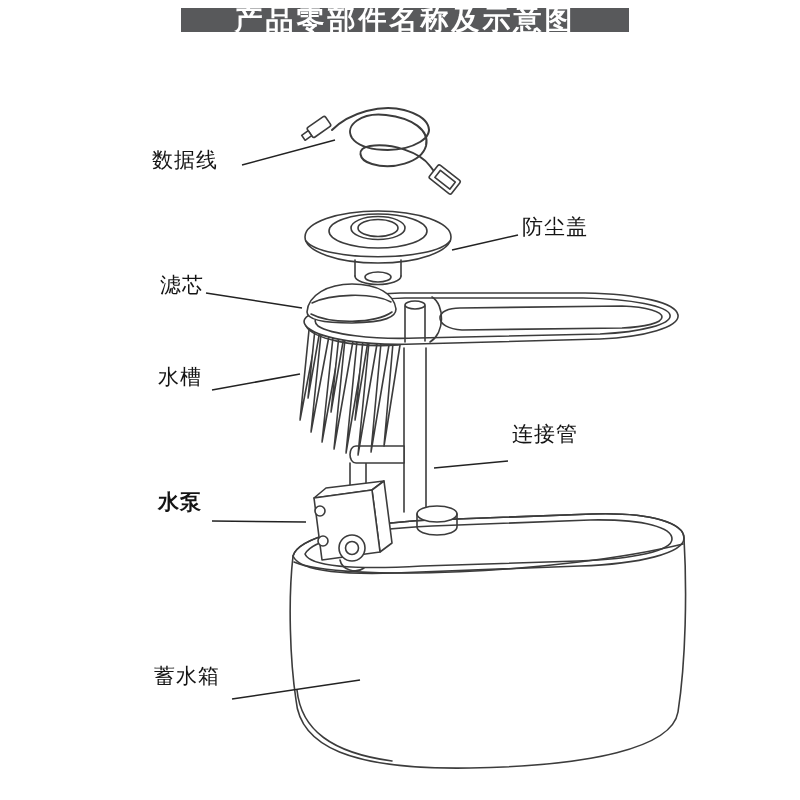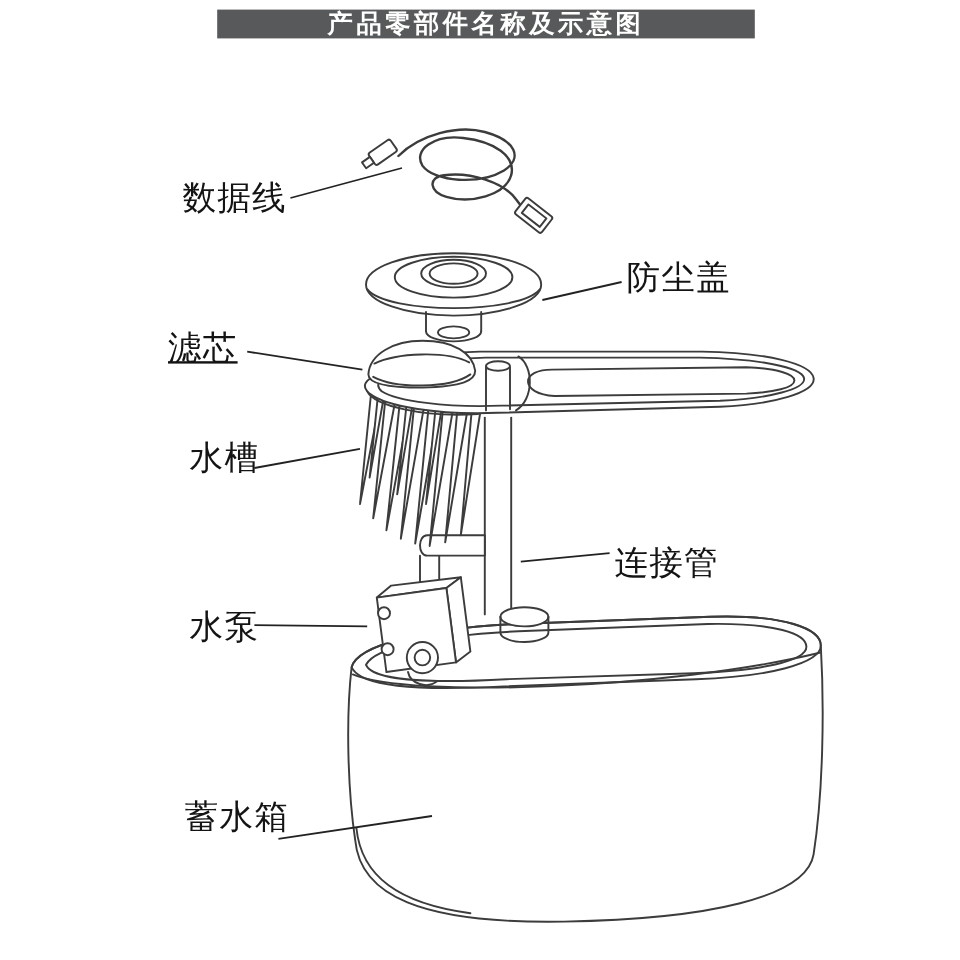--- a/index.html
+++ b/index.html
@@ -3,32 +3,32 @@
 <meta charset="utf-8">
 <style>
   html,body{margin:0;padding:0;}
   body{
     width:800px;height:800px;position:relative;background:#ffffff;
     font-family:"Liberation Sans","DejaVu Sans",sans-serif;overflow:hidden;
   }
   .title-bar{
     position:absolute;left:181px;top:8px;width:448px;height:24px;
     background:#58595b;color:#ffffff;display:flex;align-items:center;justify-content:center;
-    font-size:21px;font-weight:bold;letter-spacing:3px;
+    font-size:28px;font-weight:bold;letter-spacing:3px;
   }
   .diagram-svg{position:absolute;left:0;top:0;width:800px;height:800px;}
   .part-label{
-    position:absolute;font-size:28px;color:#141414;letter-spacing:1px;white-space:nowrap;
+    position:absolute;font-size:21px;color:#141414;letter-spacing:1px;white-space:nowrap;
   }
   .lbl-cable{left:152px;top:146px;}
   .lbl-cover{left:522px;top:213px;}
-  .lbl-filter{left:140px;top:271px;text-decoration:underline;}
+  .lbl-filter{left:160px;top:271px;}
   .lbl-trough{left:158px;top:363px;}
-  .lbl-pipe{left:512px;top:450px;}
-  .lbl-pump{left:158px;top:504px;}
+  .lbl-pipe{left:512px;top:420px;}
+  .lbl-pump{left:158px;top:488px;font-weight:bold;}
   .lbl-tank{left:154px;top:662px;}
   .ln{stroke:#3c3c3c;stroke-width:1.6;fill:none;stroke-linecap:round;stroke-linejoin:round;}
   .ln2{stroke:#3c3c3c;stroke-width:2;fill:none;stroke-linecap:round;stroke-linejoin:round;}
   .wh{stroke:#3c3c3c;stroke-width:1.6;fill:#ffffff;stroke-linejoin:round;}
   .leader{stroke:#222222;stroke-width:1.5;fill:none;}
 </style>
 </head>
 <body>
 
 <div class="title-bar">产品零部件名称及示意图</div>

